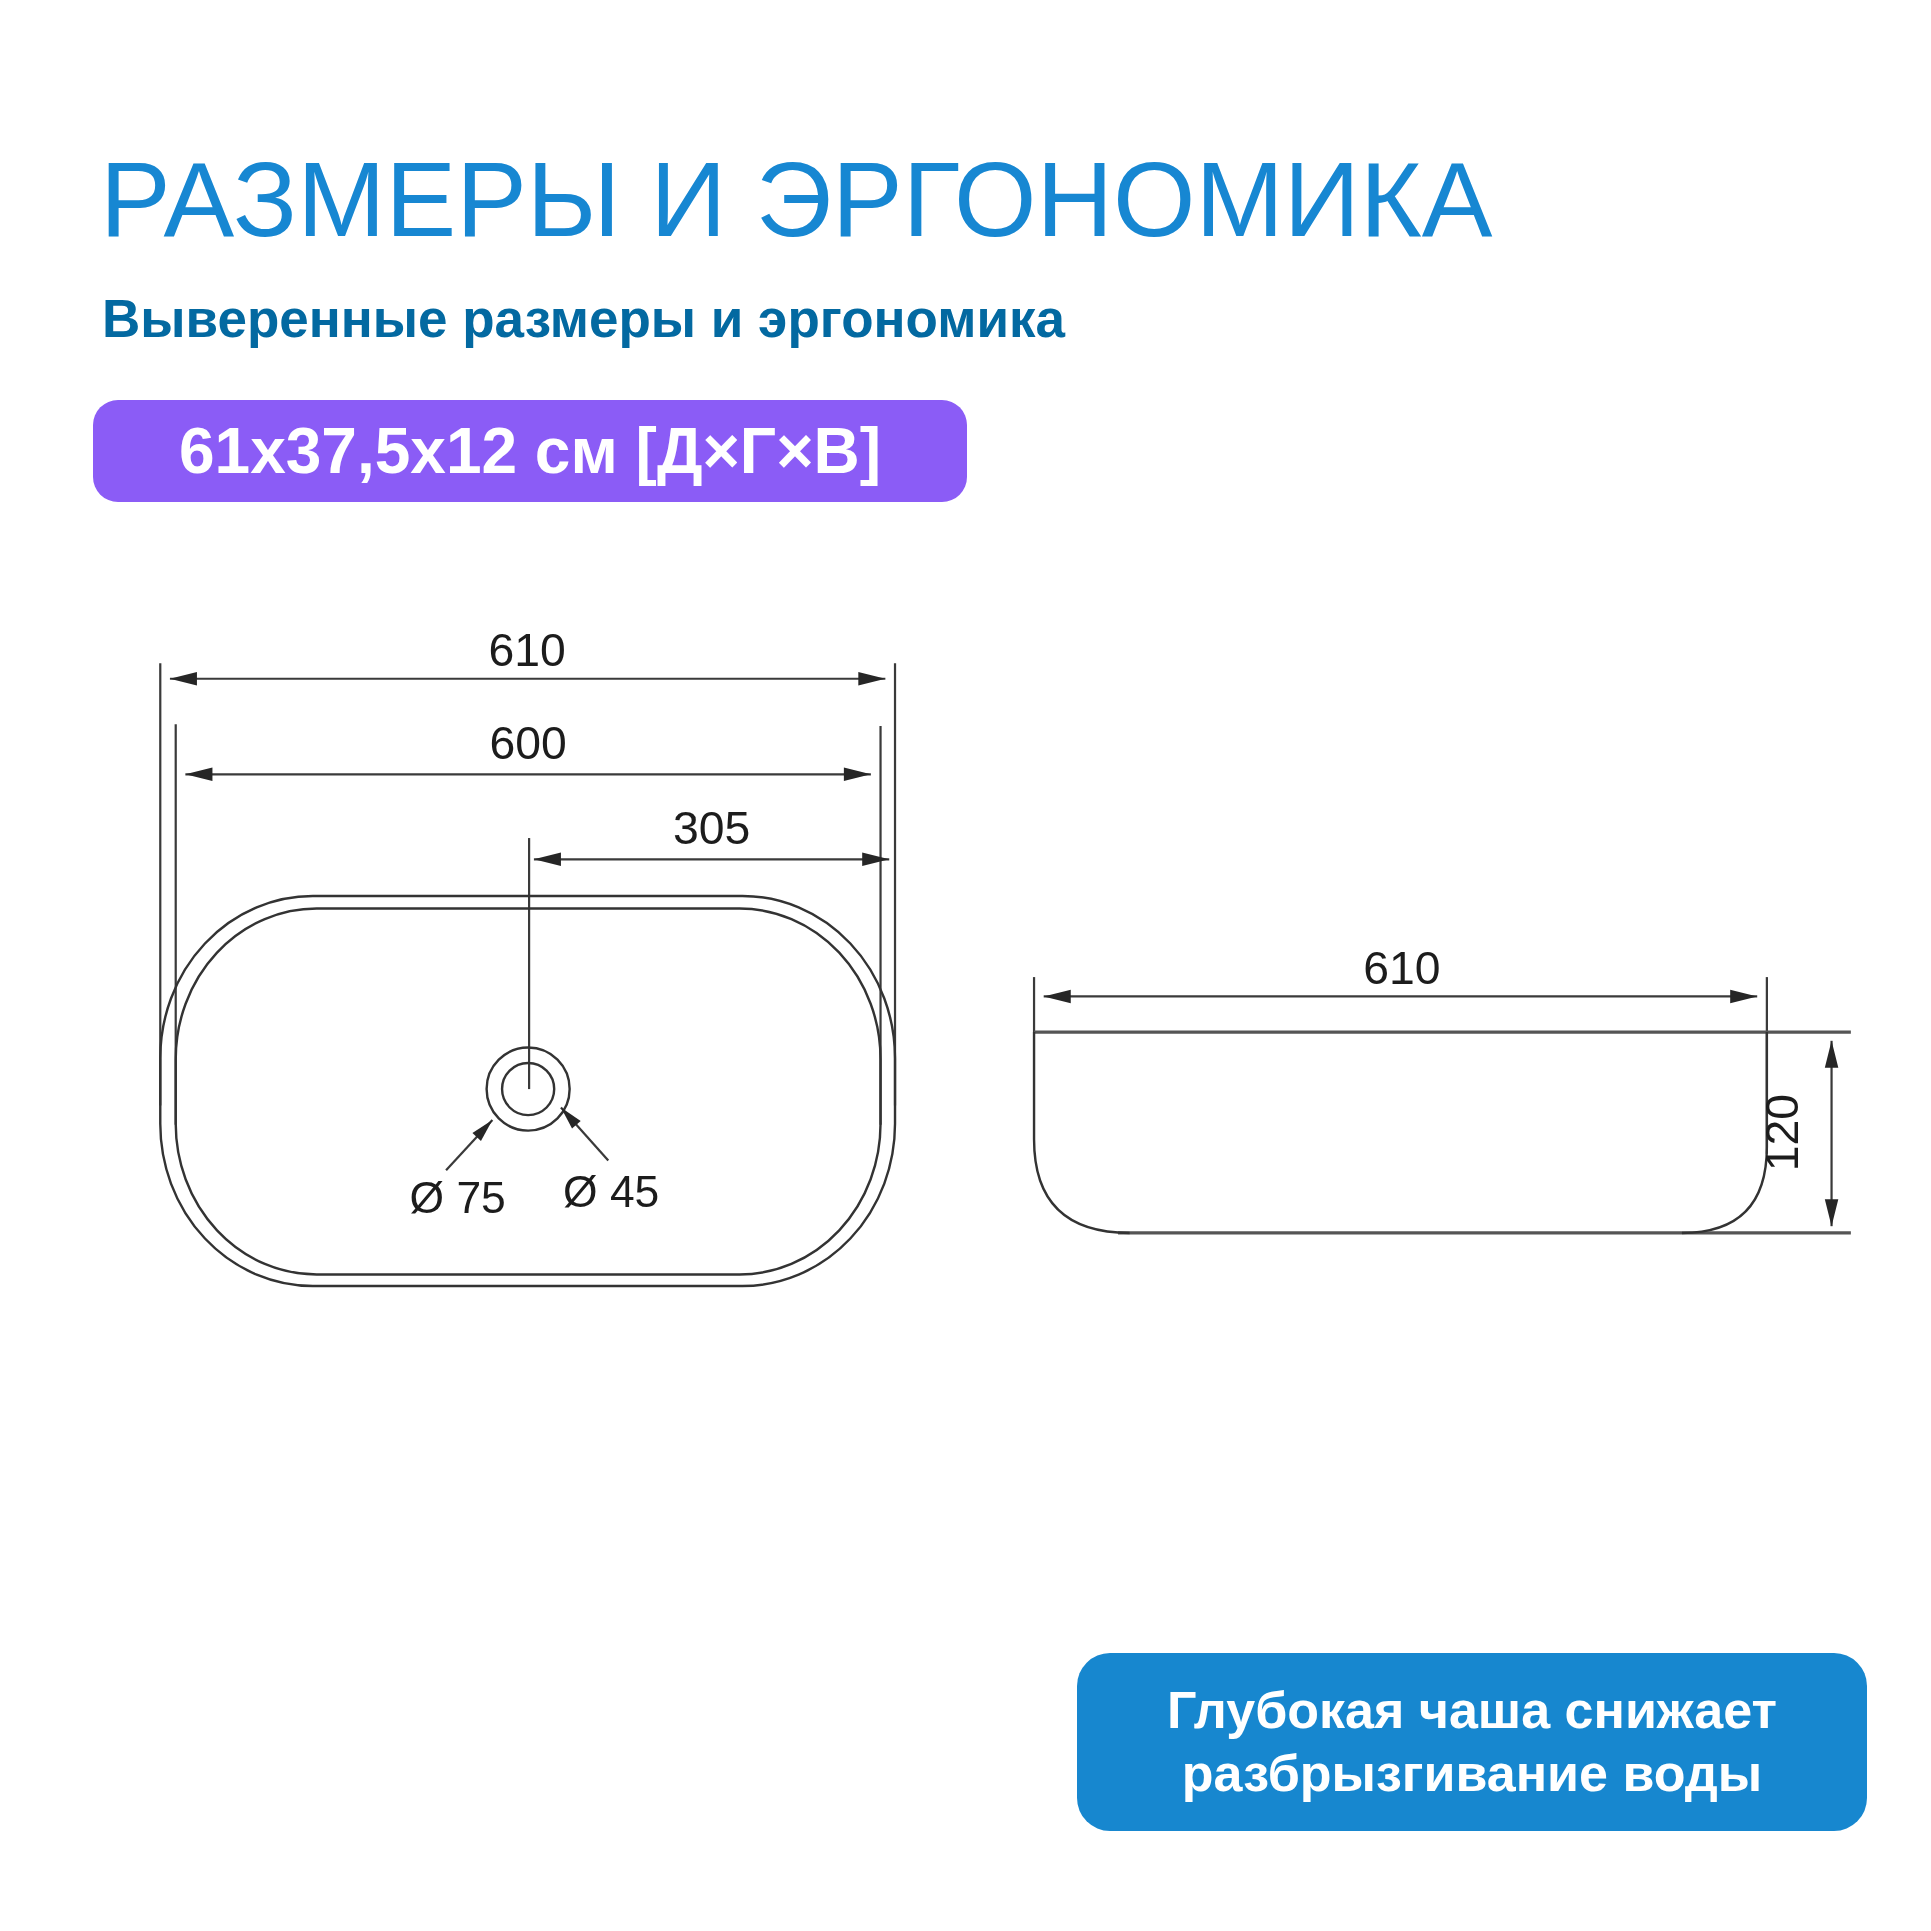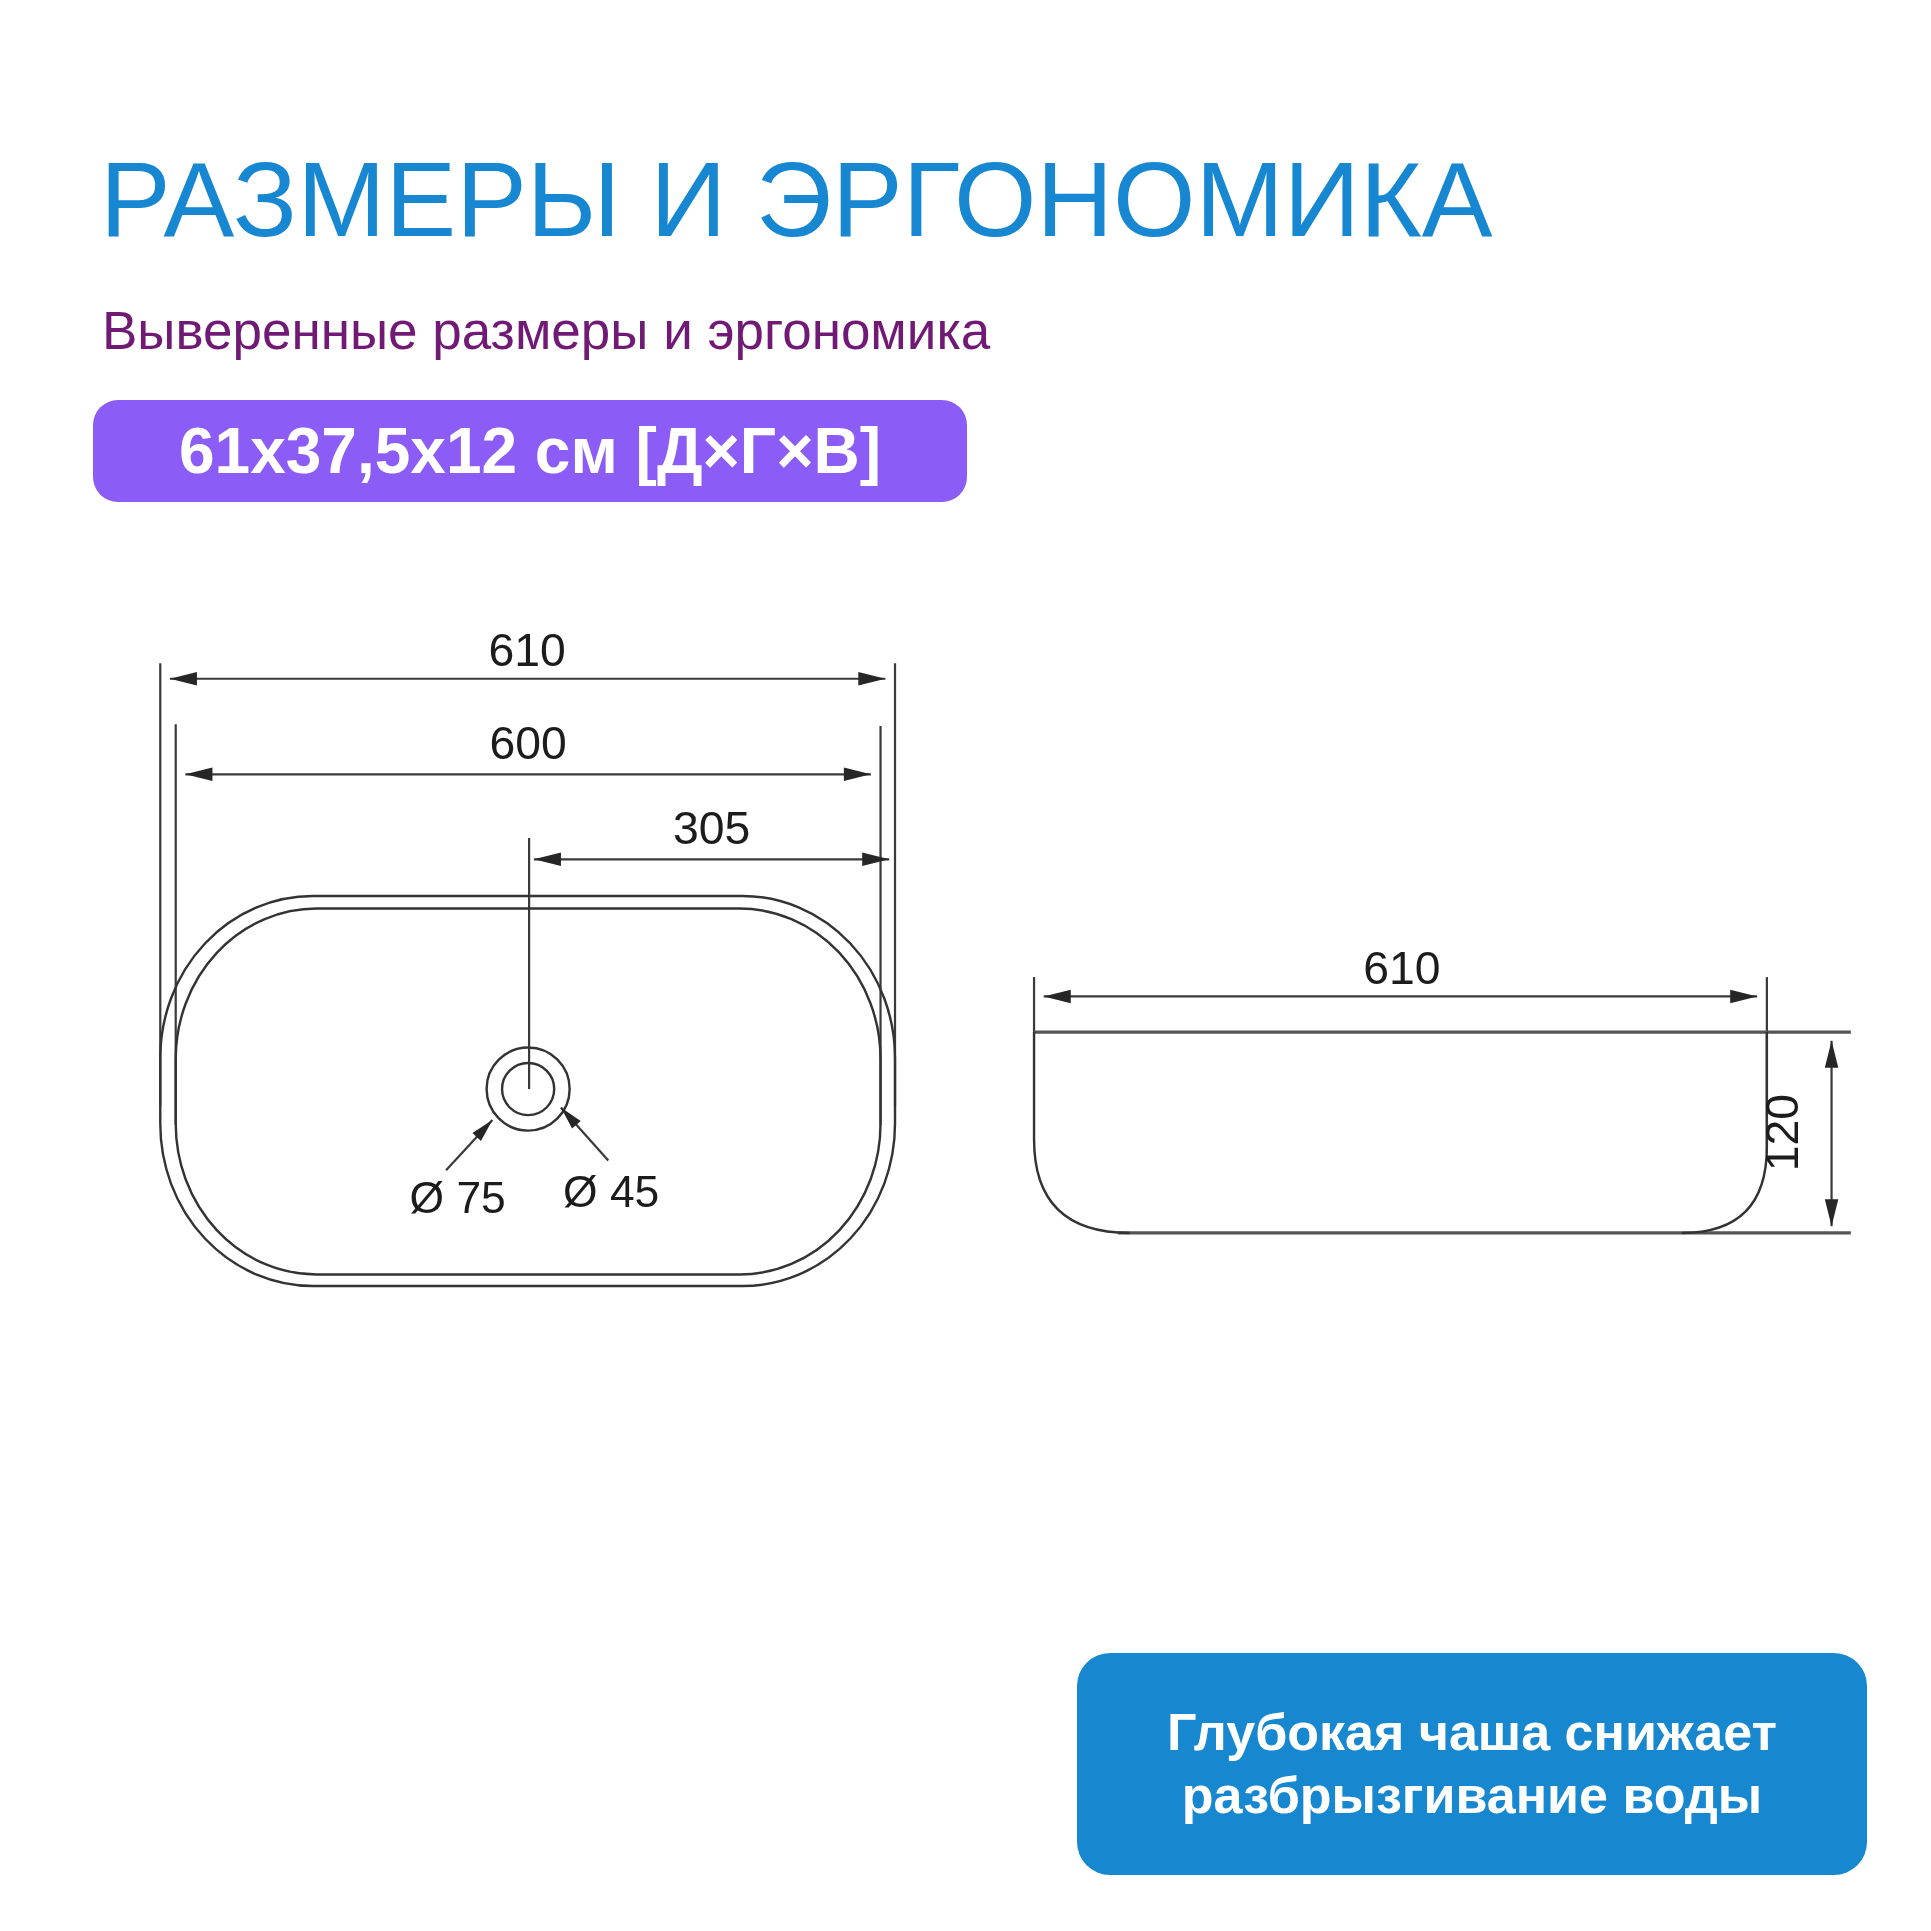--- a/index.html
+++ b/index.html
@@ -14,24 +14,24 @@
     position:absolute;
     left:100px;top:139px;
     font-size:106px;
     font-weight:400;
     letter-spacing:0px;
     color:#1787D2;
     white-space:nowrap;
   }
   .page-subtitle{
     position:absolute;
-    left:102px;top:300px;
+    left:102px;top:288px;
     font-size:53px;
-    font-weight:400;
-    color:#701a75;
+    font-weight:700;
+    color:#0369a1;
     white-space:nowrap;
   }
   .dim-badge{
     position:absolute;
     left:93px;top:400px;
     width:874px;height:102px;
     background:#8b5cf6;
     border-radius:25px;
     display:flex;align-items:center;justify-content:center;
     color:#ffffff;
@@ -39,21 +39,21 @@
     font-weight:700;
     white-space:nowrap;
   }
   .drawing-svg{
     position:absolute;
     left:0;top:0;
   }
   .callout{
     position:absolute;
     left:1077px;top:1653px;
-    width:790px;height:222px;
+    width:790px;height:178px;
     background:#1787CF;
     border-radius:33px;
     display:flex;flex-direction:column;align-items:center;justify-content:center;
     color:#ffffff;
     font-size:52px;
     font-weight:700;
     line-height:1.22;
     text-align:center;
   }
   

